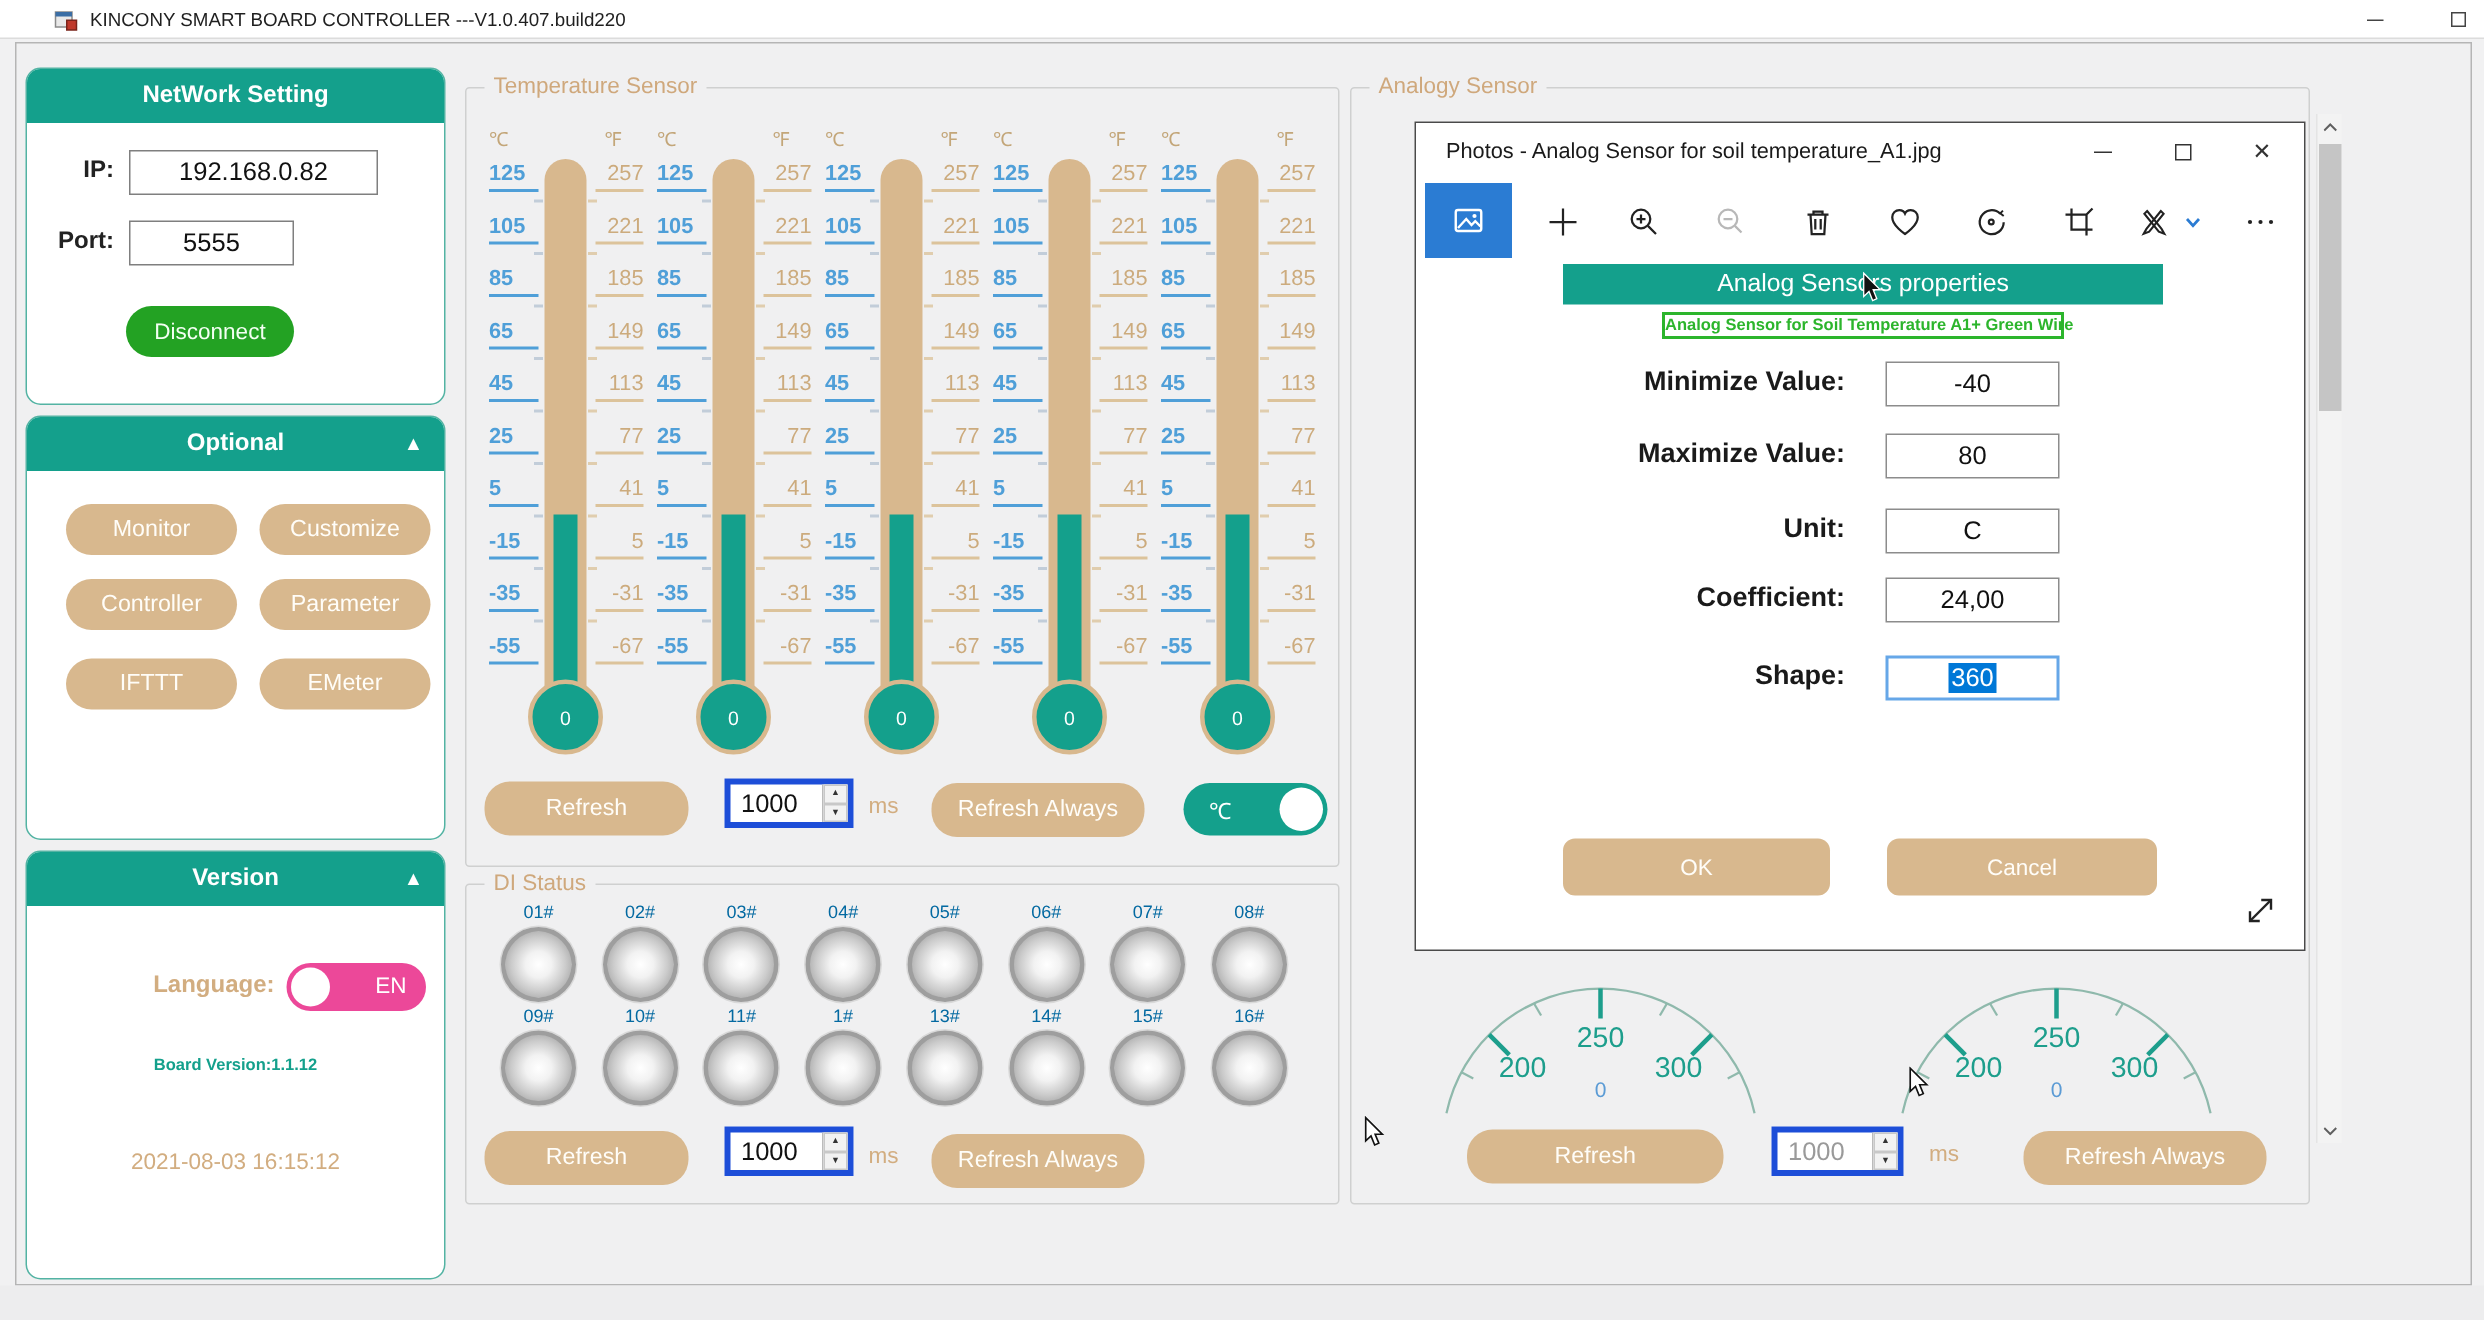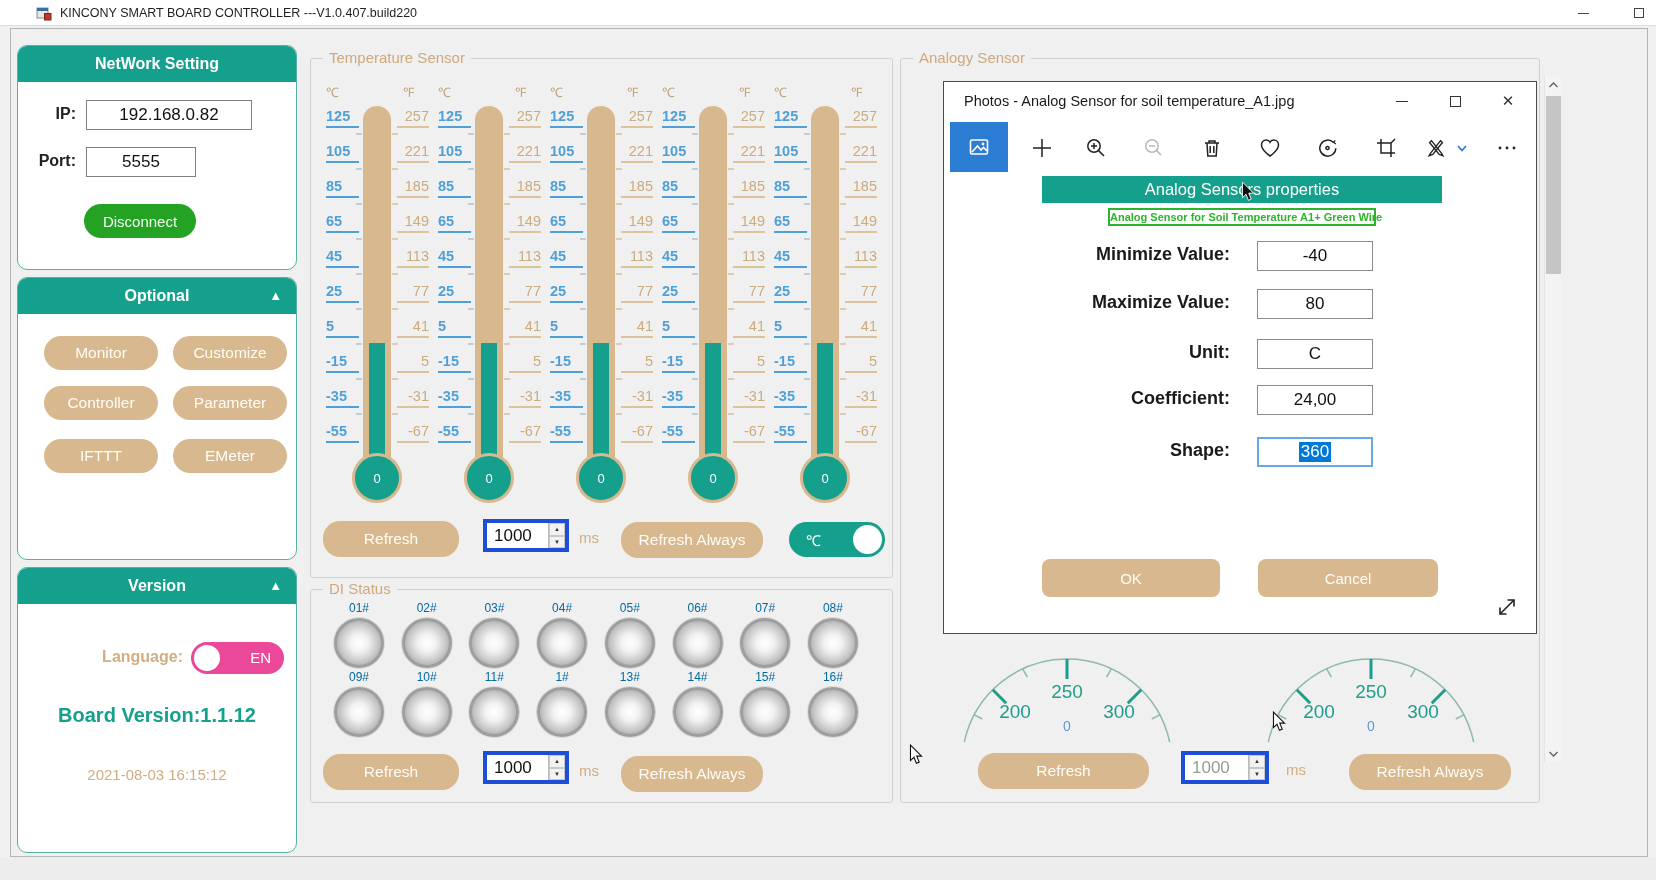--- a/index.html
+++ b/index.html
@@ -27,21 +27,21 @@
   .field-label { position:absolute; font-size:16px; font-weight:700; color:#222; text-align:right; }
   .text-input { position:absolute; background:#fff; border:1px solid #7f7f7f; text-align:center;
     font-size:17px; color:#111; display:flex; align-items:center; justify-content:center; }
   .btn-green { position:absolute; background:#23a223; color:#f2fff2; border-radius:17px;
     font-size:15px; display:flex; align-items:center; justify-content:center; }
   .btn-tan { position:absolute; background:#d8b88e; color:#fffdf8; border-radius:17px;
     font-size:15.5px; display:flex; align-items:center; justify-content:center; }
   .lang-label { position:absolute; left:0; width:165px; text-align:right; font-size:16px; font-weight:700; color:#d2ad80; }
   .toggle-tan { position:absolute; background:#ec4899; border-radius:16px; }
   .toggle-knob { position:absolute; width:26px; height:26px; background:#fff; border-radius:50%; top:3px; }
-  .ver-teal { position:absolute; width:100%; text-align:center; color:#14a08c; font-weight:700; font-size:20px; }
+  .ver-teal { position:absolute; width:100%; text-align:center; color:#14a08c; font-weight:700; font-size:11px; }
   .ver-date { position:absolute; width:100%; text-align:center; color:#d2ad80; font-size:15px; }
 
   
   .groupbox { position:absolute; border:1px solid #cfd0d0; border-radius:3px; }
   .groupbox-title { position:absolute; top:-10px; left:12px; background:#f0f0f1; padding:0 6px;
     color:#cfa87c; font-size:15px; }
 
   
   .thermo-cell { position:absolute; top:24px; width:112px; height:472px; }
   .t-ch { position:absolute; left:7px; top:0; color:#c3a679; font-size:13px; }

